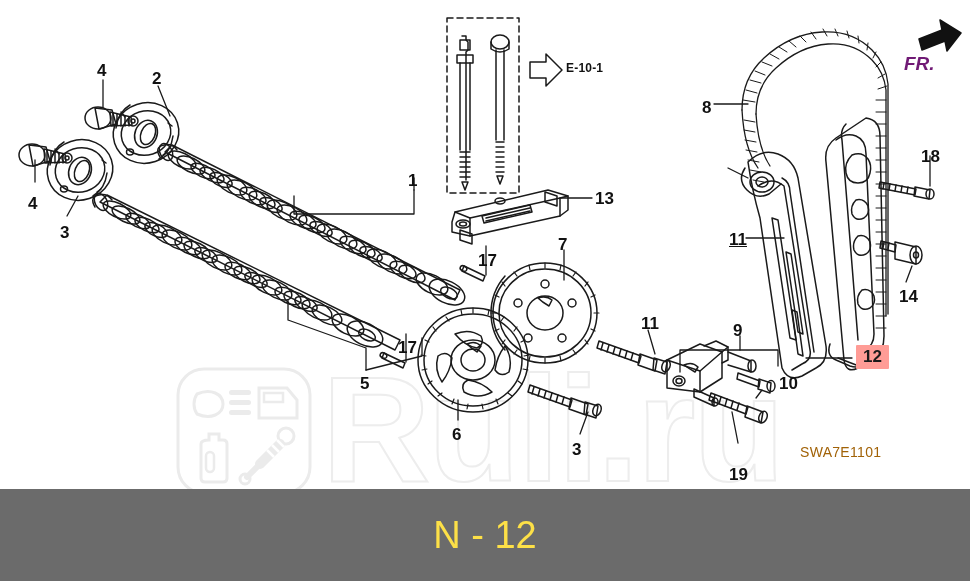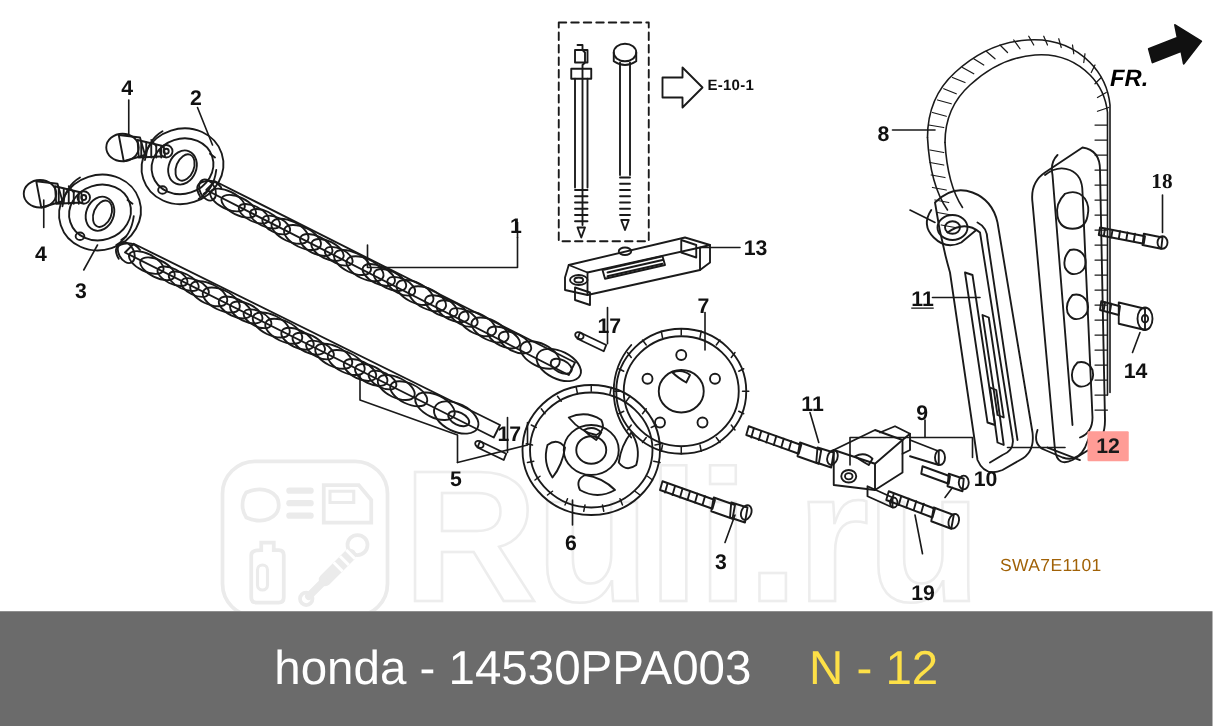--- a/index.html
+++ b/index.html
@@ -43,22 +43,23 @@
   }
   .ref{
     position:absolute;
     font-family:"Liberation Sans", sans-serif;
     font-size:12px;font-weight:bold;color:#111;
     letter-spacing:.2px;white-space:nowrap;
   }
   .fr{
     position:absolute;
     font-family:"Liberation Sans", sans-serif;
-    font-size:19px;font-weight:bold;font-style:italic;color:#000000;
+    font-size:19px;font-weight:bold;font-style:italic;color:#701a75;
     white-space:nowrap;
+    margin-left:16px;
   }
   .diagcode{
     position:absolute;
     font-family:"Liberation Sans", sans-serif;
     font-size:14px;color:#a16207;white-space:nowrap;letter-spacing:.3px;
   }
 
   
   .footer{
     position:absolute;left:0;top:489px;width:970px;height:92px;
@@ -459,35 +460,34 @@
     <div class="cal" style="left:60px;top:224px;">3</div>
     <div class="cal" style="left:97px;top:62px;">4</div>
     <div class="cal" style="left:28px;top:195px;">4</div>
     <div class="cal" style="left:360px;top:375px;">5</div>
     <div class="cal" style="left:452px;top:426px;">6</div>
     <div class="cal" style="left:558px;top:236px;">7</div>
     <div class="cal" style="left:702px;top:99px;">8</div>
     <div class="cal" style="left:733px;top:322px;">9</div>
     <div class="cal" style="left:779px;top:375px;">10</div>
     <div class="cal" style="left:729px;top:231px;text-decoration:underline;">11</div>
-    <div class="cal hl" style="left:856px;top:345px;margin-left:14px;">12</div>
+    <div class="cal hl" style="left:856px;top:345px;">12</div>
     <div class="cal" style="left:595px;top:190px;">13</div>
     <div class="cal" style="left:899px;top:288px;">14</div>
     <div class="cal" style="left:641px;top:315px;">11</div>
     <div class="cal" style="left:572px;top:441px;">3</div>
     <div class="cal" style="left:478px;top:252px;">17</div>
     <div class="cal" style="left:398px;top:339px;">17</div>
-    <div class="cal" style="left:921px;top:136px;font-family:Liberation Serif, serif;">18</div>
+    <div class="cal" style="left:921px;top:148px;">18</div>
     <div class="cal" style="left:729px;top:466px;">19</div>
 
     <div class="fr" style="left:888px;top:53px;">FR.</div>
     <div class="ref" style="left:566px;top:61px;">E-10-1</div>
     <div class="diagcode" style="left:800px;top:444px;">SWA7E1101</div>
   </div>
 
   <div class="footer">
     <div class="footer-inner">
-      <div class="footer-title">honda - 14530PPA003</div>
       <div class="footer-page">N - 12</div>
     </div>
   </div>
 
 </div>
 
 </body></html>

